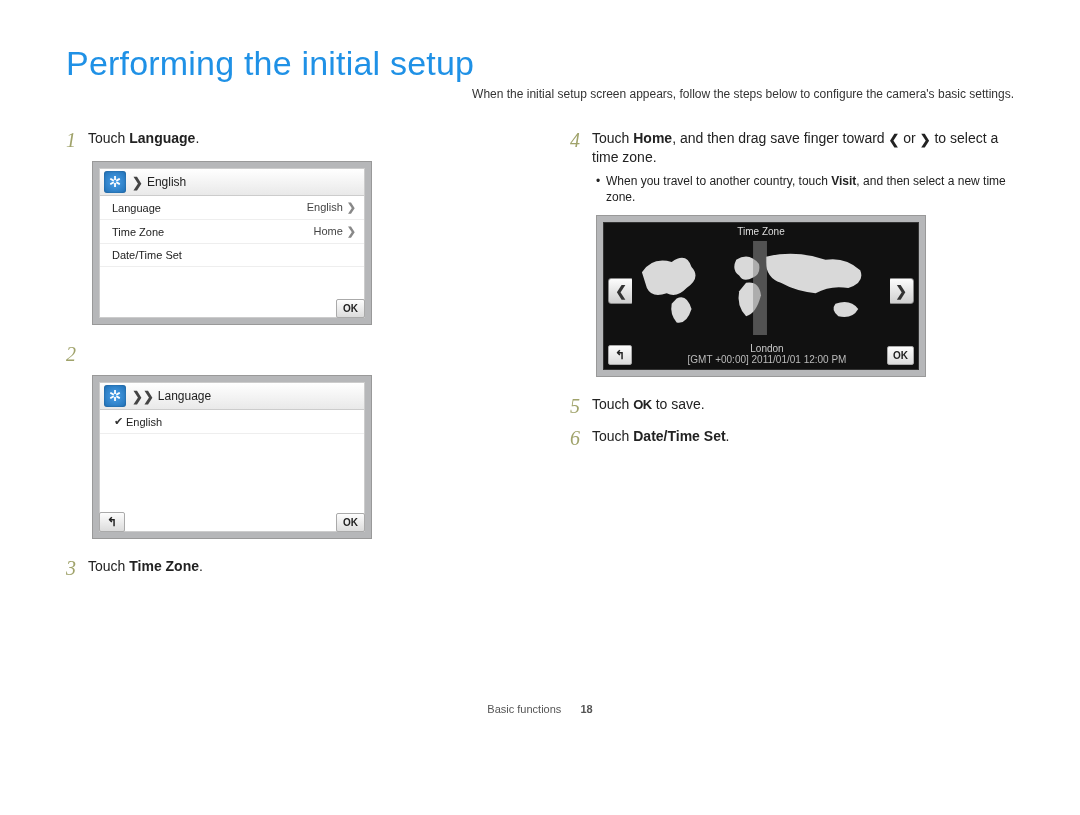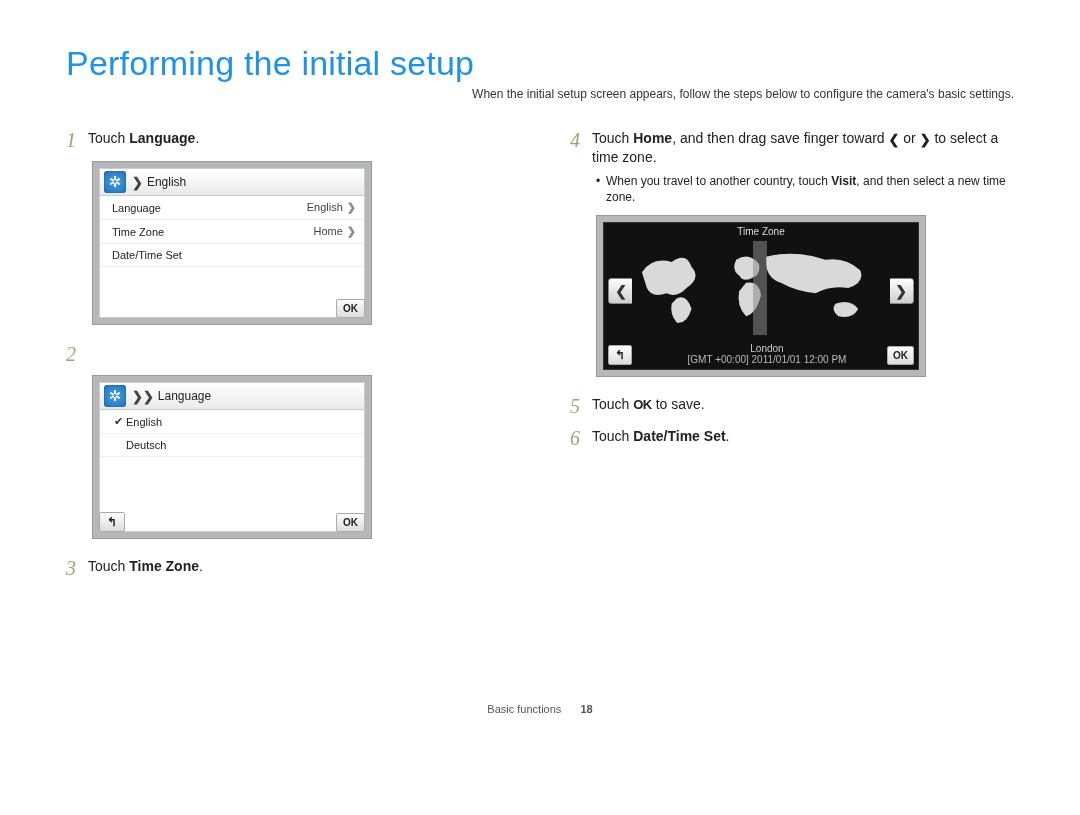--- a/index.html
+++ b/index.html
@@ -100,24 +100,20 @@
         <div class="panel">
           <div class="panel-head">
             <span class="gear">✲</span>
             <span class="chevron-s">❯❯</span>
             <span>Language</span>
           </div>
           <div class="lang-row">
               <span class="tick">✔</span>
               <span>English</span>
             </div>
-          <div class="lang-row">
-              <span class="tick"></span>
-              <span>Deutsch</span>
-            </div>
           <div class="btn-back">↰</div>
           <div class="btn-ok">OK</div>
         </div>
       </div>
 
       <div class="step">
         <span class="num">3</span>
         <span class="step-body">
           <span>Touch </span><span class="bold">Time Zone</span><span>.</span>
         </span>

